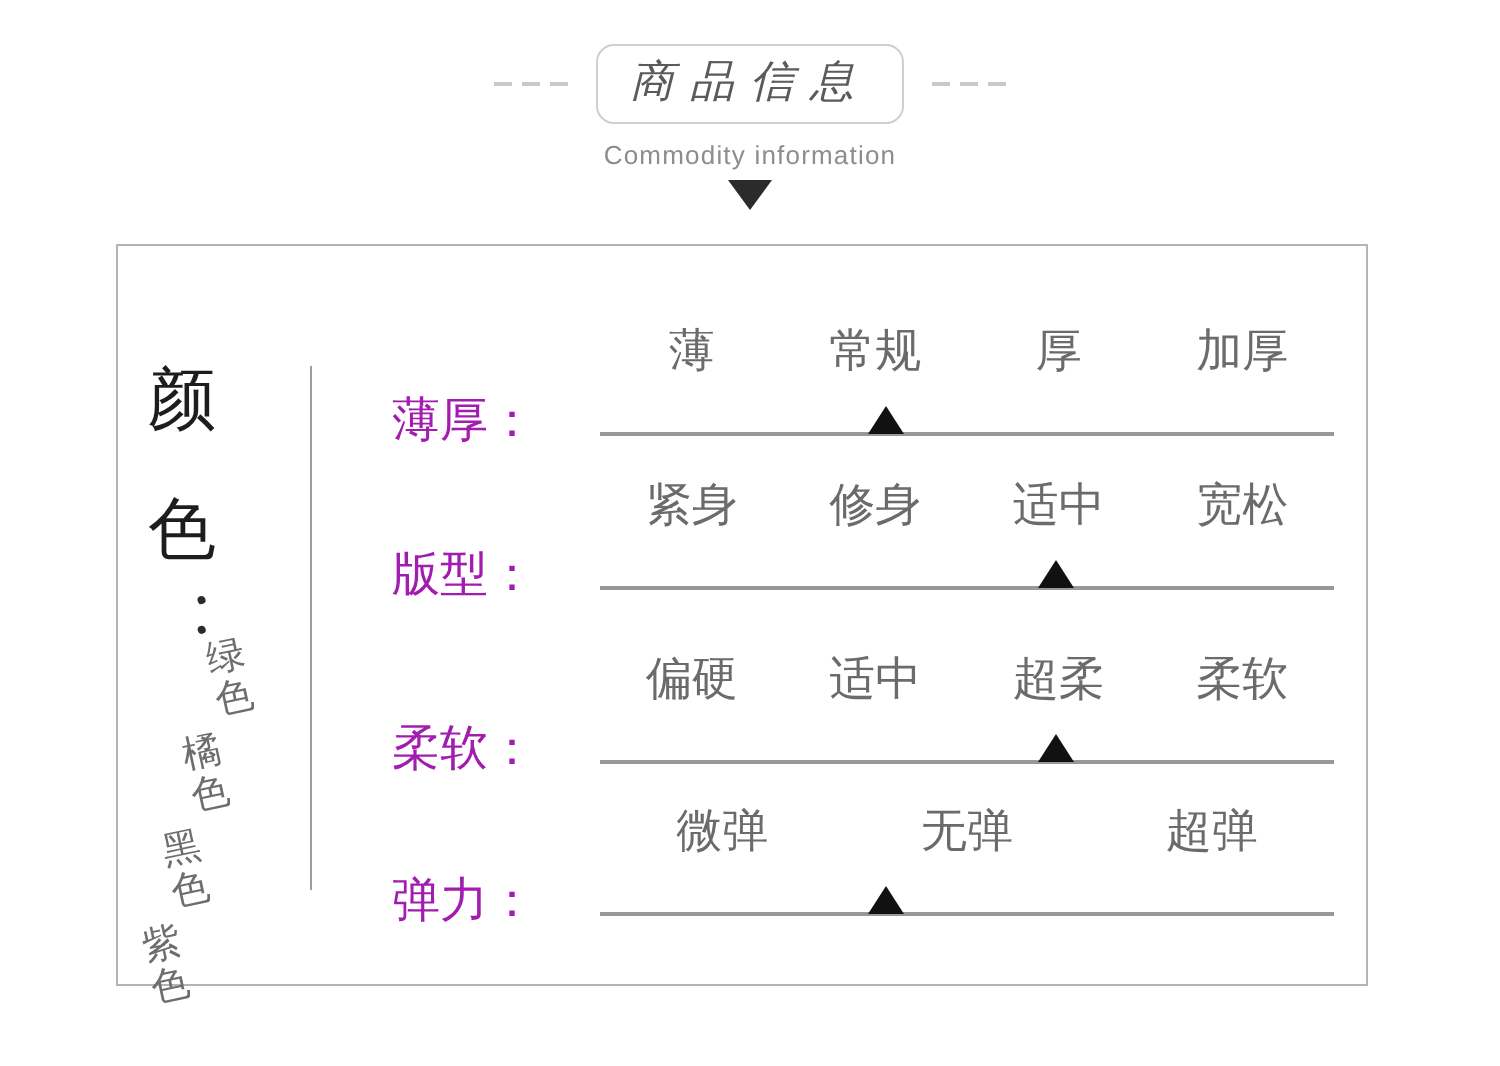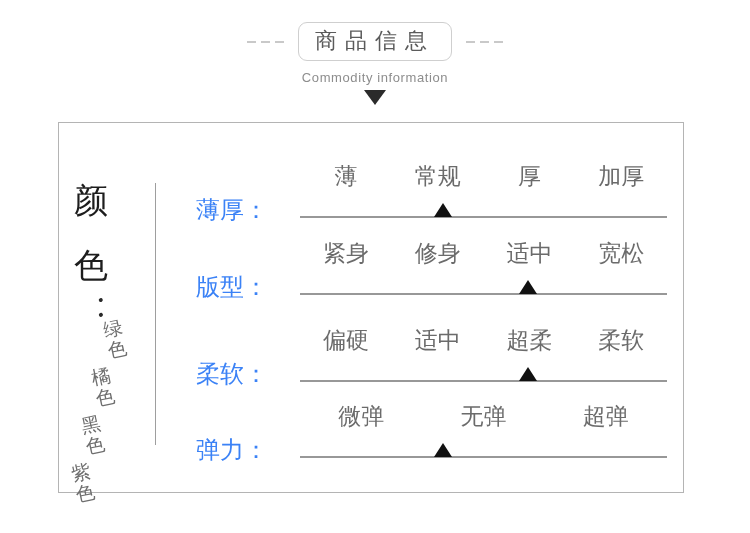--- a/index.html
+++ b/index.html
@@ -45,20 +45,21 @@
     display: block;
     width: 9px;
     height: 2px;
     background: #c9c9c9;
   }
   .title-box {
     border: 1px solid #cfcfcf;
     border-radius: 9px;
     padding: 6px 16px 8px 16px;
     background: #fff;
+    font-style: italic;
   }
   .title-text {
     font-size: 22px;
     color: #5b5b5b;
     letter-spacing: 8px;
     text-indent: 8px;
     line-height: 1.05;
     white-space: nowrap;
   }
   .subtitle {
@@ -176,21 +177,21 @@
   .attr-row.r0 { top: 0px; }
   .attr-row.r1 { top: 77px; }
   .attr-row.r2 { top: 164px; }
   .attr-row.r3 { top: 240px; }
 
   .attr-label {
     position: absolute;
     left: 0;
     bottom: 4px;
     font-size: 24px;
-    color: #3b82f6;
+    color: #a21caf;
     white-space: nowrap;
     line-height: 1;
     font-family: "DejaVu Sans", "Liberation Sans", sans-serif;
   }
 
   .scale {
     position: absolute;
     left: 104px;
     bottom: 0;
     width: 367px;

